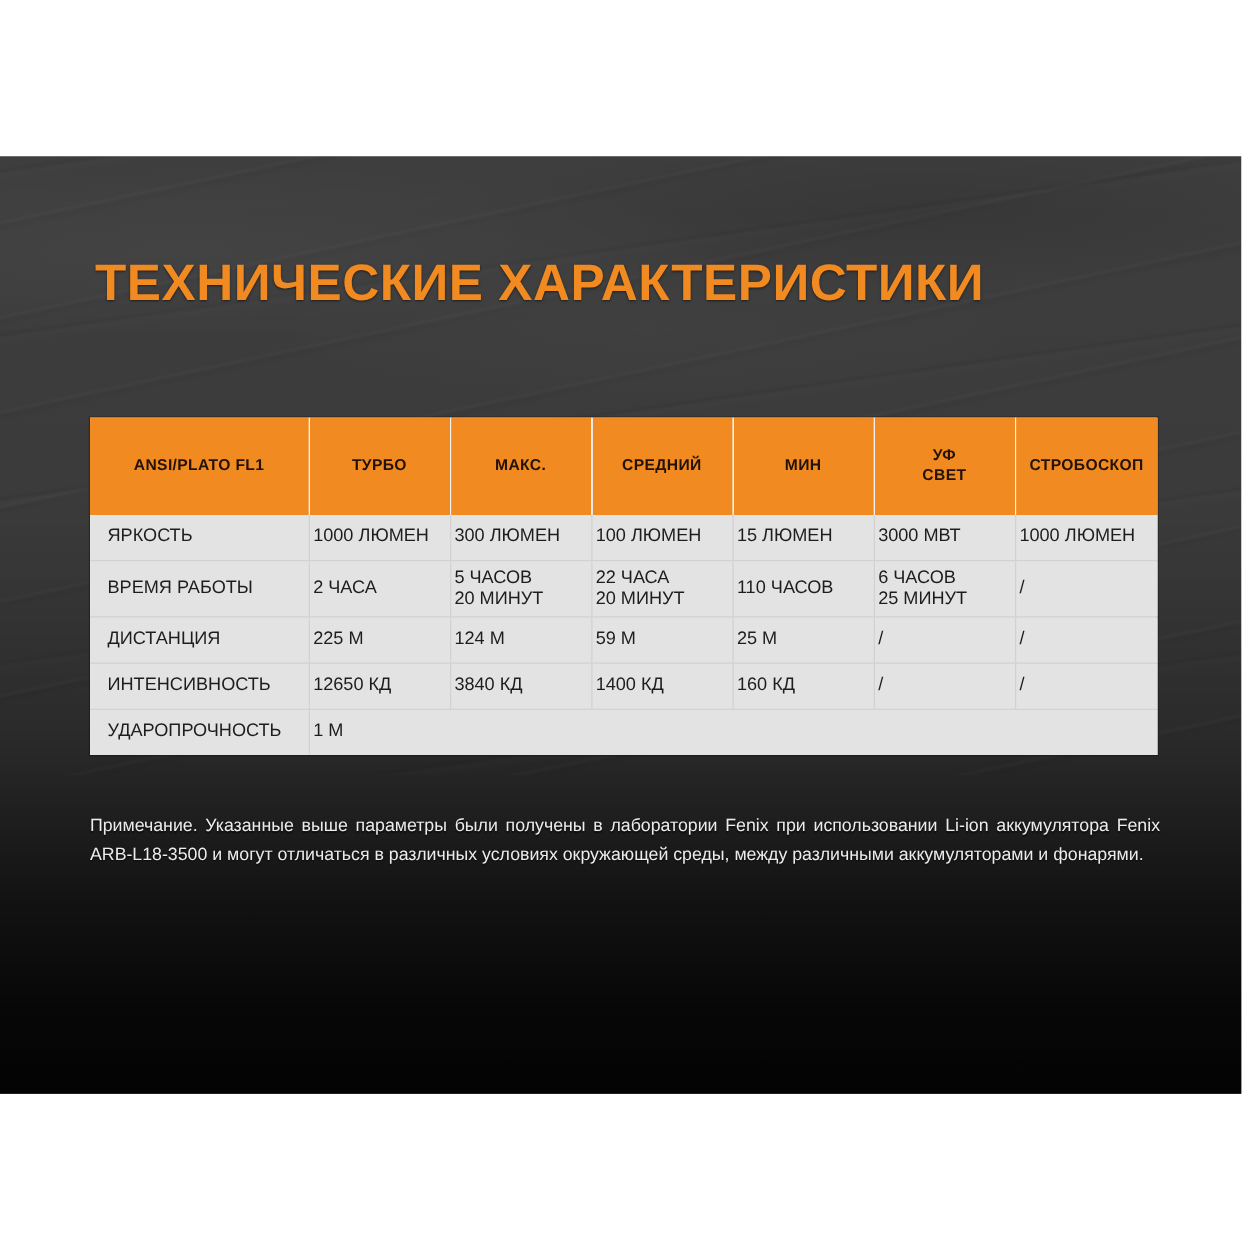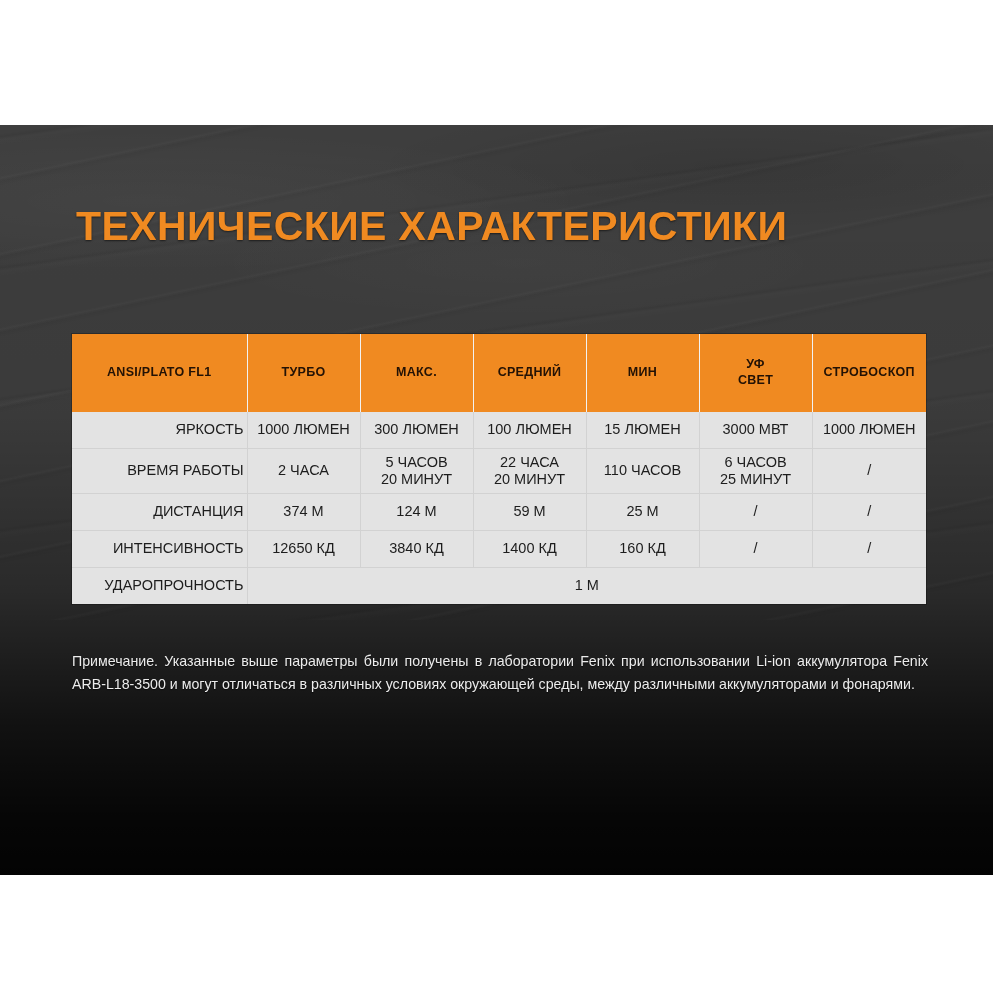--- a/index.html
+++ b/index.html
@@ -133,36 +133,35 @@
     line-height: 1.25;
     padding: 0 2px;
     white-space: nowrap;
     overflow: hidden;
   }
   table.spec thead th:last-child { border-right: none; margin-left: 28px; }
 
   table.spec tbody td {
     font-size: 14.5px;
     color: #1d1d1d;
-    text-align: center;
     vertical-align: middle;
     height: 39px;
     background: #e3e3e3;
     border-right: 1px solid #d2d2d2;
     border-bottom: 1px solid #d2d2d2;
     line-height: 1.18;
     padding: 0 3px;
     white-space: nowrap;
     overflow: hidden;
   }
   table.spec tbody td:last-child { border-right: none; }
   table.spec tbody tr:last-child td { border-bottom: none; }
 
   table.spec tbody td.rowlabel {
-    text-align: right;
+    text-align: left;
     padding-left: 14px;
     font-size: 14.5px;
   }
   table.spec tbody td.rowlabel.small {
     font-size: 10.5px;
     letter-spacing: 0.2px;
   }
   table.spec tbody tr.tall td { height: 44px; }
   table.spec tbody tr.short td { height: 36px; }
 
@@ -247,21 +246,21 @@
               </td>
               <td>
                 <span class="two-line">6 ЧАСОВ</span>
                 <span class="two-line">25 МИНУТ</span>
               </td>
               <td>/</td>
             </tr>
 
             <tr class="short">
               <td class="rowlabel">ДИСТАНЦИЯ</td>
-              <td>374 М</td>
+              <td>225 М</td>
               <td>124 М</td>
               <td>59 М</td>
               <td>25 М</td>
               <td>/</td>
               <td>/</td>
             </tr>
 
             <tr class="short">
               <td class="rowlabel">ИНТЕНСИВНОСТЬ</td>
               <td>12650 КД</td>

